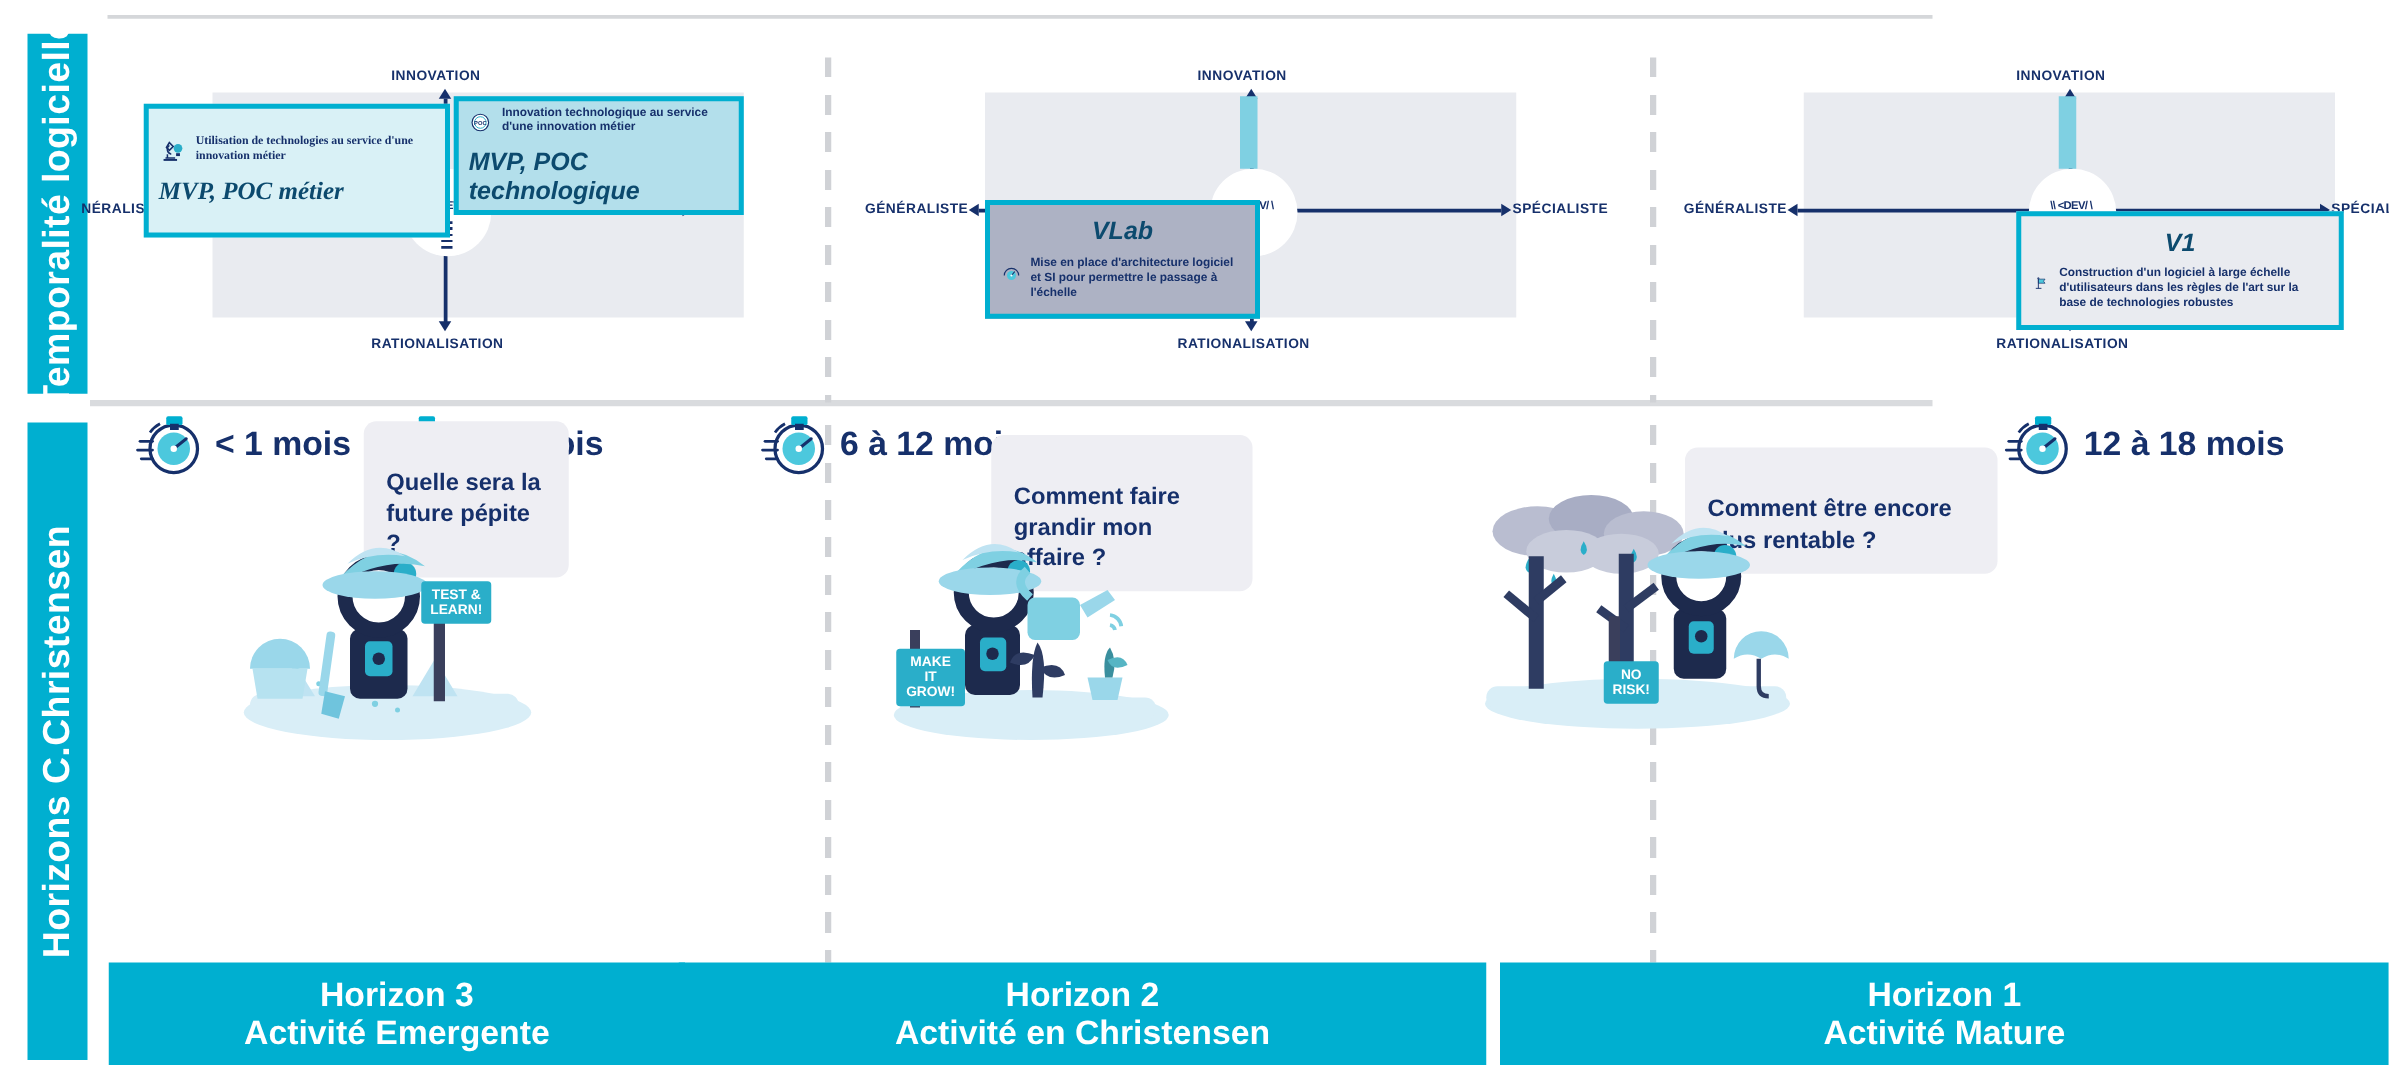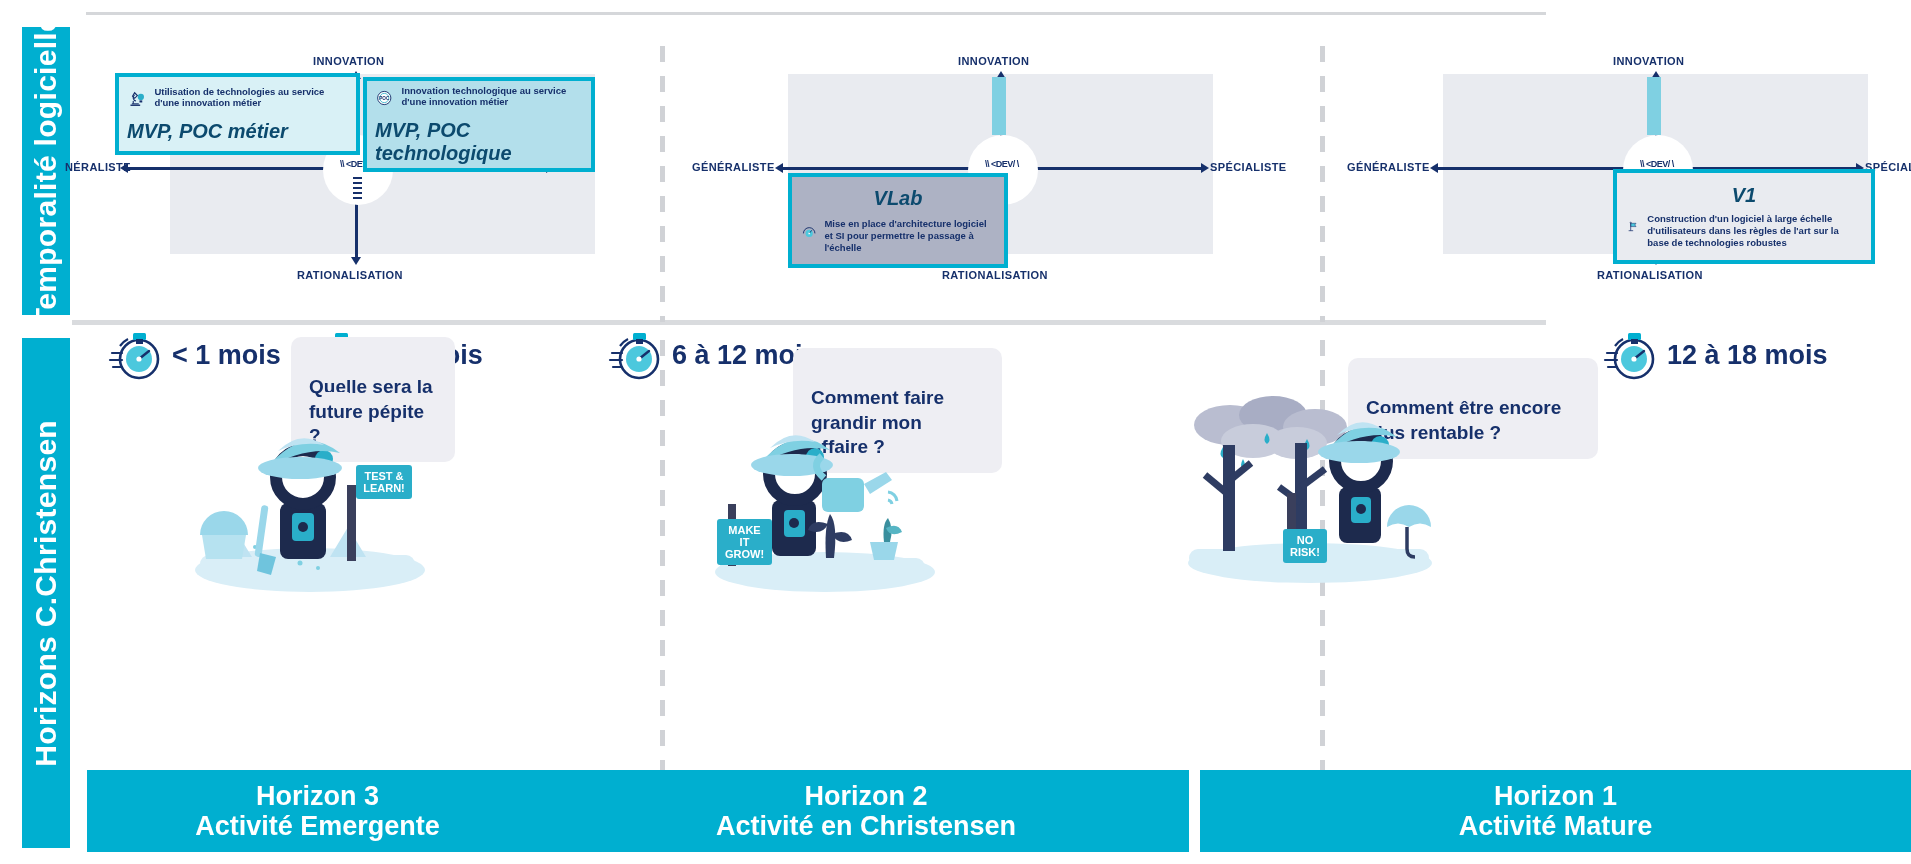--- a/index.html
+++ b/index.html
@@ -132,21 +132,21 @@
 
     <div class="axis-label" style="left:238px; top:8px;">INNOVATION</div>
     <div class="axis-label" style="left:222px; top:222px;">RATIONALISATION</div>
     <div class="axis-label" style="left:-10px; top:114px;">NÉRALISTE</div>
     <div class="axis-label" style="left:408px; top:114px;">SPÉCIALISTE</div>
 
     <div class="centerblob" style="left:248px; top:88px; width:70px; height:70px;"></div>
     <div style="position:absolute; left:250px; top:112px; width:64px; font-size:9px; font-weight:700; color:#16306b; text-align:center; letter-spacing:-.5px;">\\ &lt;DEV/ \</div>
     <div style="position:absolute; left:278px; top:130px; width:9px; height:22px; background:repeating-linear-gradient(to bottom,#16306b 0 2px,transparent 2px 5px);"></div>
 
-    <div class="hbox teal-lt" style="left:40px; top:26px; width:245px; height:82px;">
+    <div class="hbox teal-lt" style="left:40px; top:36px; width:245px; height:107px;font-family:Liberation Serif, serif;">
       <div class="hb-row">
         <svg width="28" height="26" viewBox="0 0 28 26">
           <g fill="none" stroke="#16306b" stroke-width="1.6">
             <path d="M7 20h10"></path>
               <path d="M9 20v-4"></path>
               <path d="M13 16a5 5 0 0 1-2-9"></path>
             <path d="M11 4l4 4-4 4-3-3z"></path>
           </g>
           <circle cx="20" cy="10" r="4.5" fill="#2aaec9"></circle>
           <rect x="18" y="15" width="4" height="3" fill="#16306b"></rect>
@@ -221,21 +221,21 @@
     <div class="axis-label" style="left:242px; top:222px;">RATIONALISATION</div>
     <div class="axis-label" style="left:-8px; top:114px;">GÉNÉRALISTE</div>
     <div class="axis-label" style="left:510px; top:114px;">SPÉCIALISTE</div>
 
     <div class="centerblob" style="left:268px; top:88px; width:70px; height:70px;"></div>
     <div style="position:absolute; left:270px; top:112px; width:64px; font-size:9px; font-weight:700; color:#16306b; text-align:center; letter-spacing:-.5px;">\\ &lt;DEV/ \</div>
     <div style="position:absolute; left:298px; top:130px; width:9px; height:22px; background:repeating-linear-gradient(to bottom,#16306b 0 2px,transparent 2px 5px);"></div>
 
     <div style="position:absolute; left:292px; top:30px; width:14px; height:58px; background:#7fd0e2;"></div>
 
-    <div class="hbox grey-vl" style="left:88px; top:126px; width:220px; height:95px; padding:8px 10px;align-items:center;">
+    <div class="hbox grey-vl" style="left:88px; top:113px; width:220px; height:95px; padding:8px 10px;align-items:center;">
       <div class="hb-title center">VLab</div>
       <div class="hb-row" style="margin-top:8px;">
         <svg width="30" height="26" viewBox="0 0 30 26">
           <path d="M3 18 a12 12 0 0 1 24 0" fill="none" stroke="#16306b" stroke-width="2"></path>
           <circle cx="15" cy="18" r="7.5" fill="#4cc8dd"></circle>
           <path d="M15 18 L20 12" stroke="#16306b" stroke-width="1.8" stroke-linecap="round"></path>
           <circle cx="15" cy="18" r="1.8" fill="#ffffff"></circle>
         </svg>
         <div class="hb-desc">Mise en place d'architecture logiciel et SI pour permettre le passage à l'échelle</div>
       </div>
@@ -355,21 +355,21 @@
 
     <circle cx="123" cy="92" r="27" fill="none" stroke="#1d2a4d" stroke-width="12"></circle>
     <circle cx="144" cy="74" r="9" fill="#2aaec9"></circle>
 
     <path d="M86 84 q37 -46 74 -16 q-34 -8 -74 16 z" fill="#7fd0e2"></path>
     <ellipse cx="120" cy="83" rx="42" ry="11" fill="#9ad7ea"></ellipse>
     <path d="M98 66 q22 -22 46 -6 q-24 -4 -46 6 z" fill="#bfe3f2"></path>
 
     <rect x="167" y="100" width="9" height="76" fill="#3a3f5c"></rect>
   </svg>
-  <div class="sign" style="left:356px; top:465px; width:56px;">TEST &amp;
+  <div class="sign" style="left:337px; top:465px; width:56px;">TEST &amp;
 LEARN!</div>
 
   <svg class="illus" style="left:700px; top:400px;" width="250" height="205" viewBox="0 0 250 205">
     <ellipse cx="125" cy="172" rx="110" ry="20" fill="#d9eef7"></ellipse>
     <rect x="20" y="158" width="205" height="18" rx="9" fill="#d9eef7"></rect>
 
     <rect x="72" y="100" width="44" height="56" rx="8" fill="#1d2a4d"></rect>
     <rect x="84" y="110" width="21" height="27" rx="4" fill="#2aaec9"></rect>
     <circle cx="94" cy="123" r="5" fill="#1d2a4d"></circle>
 

